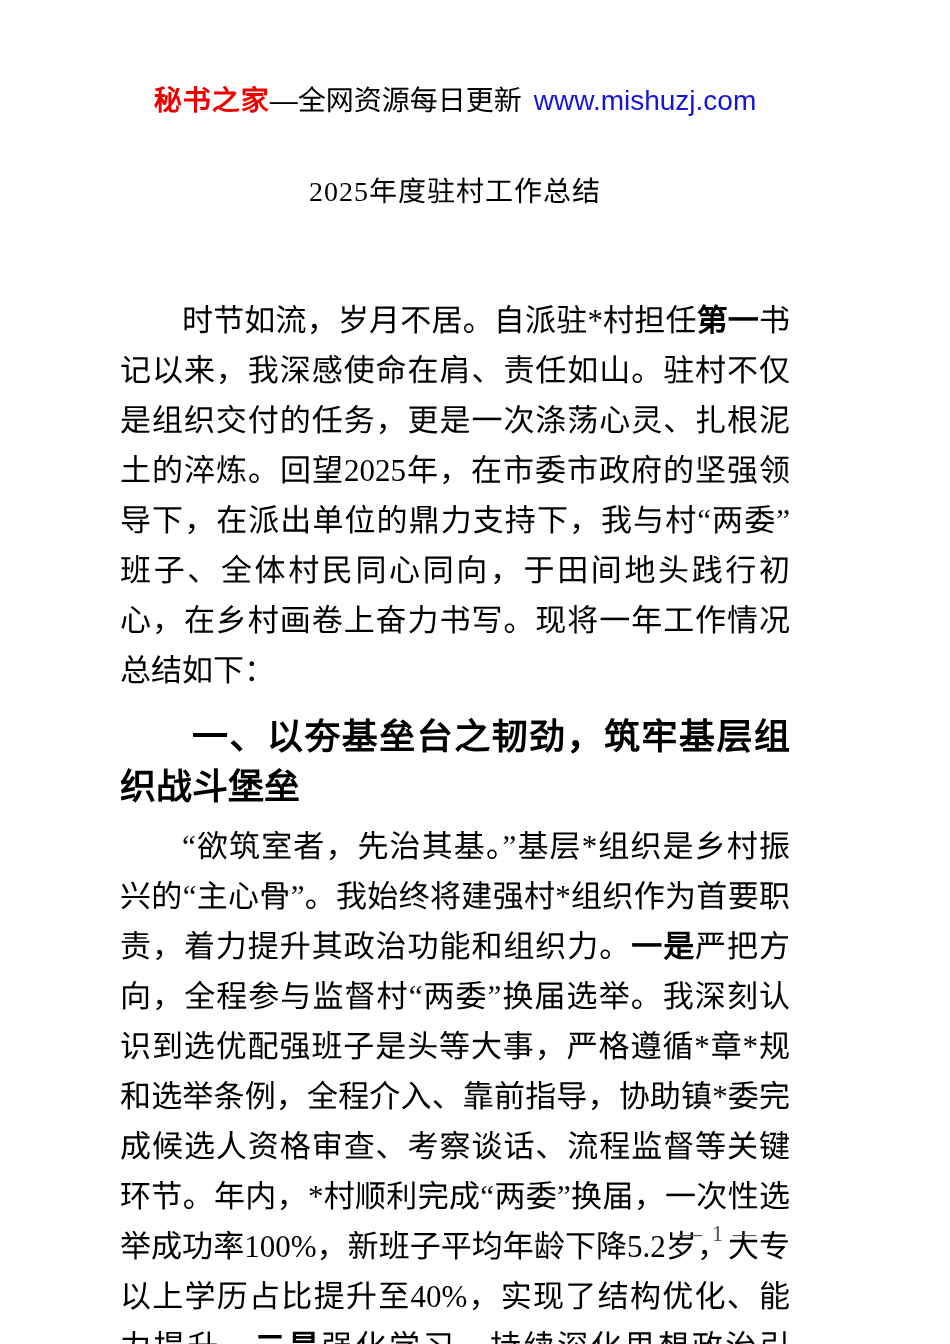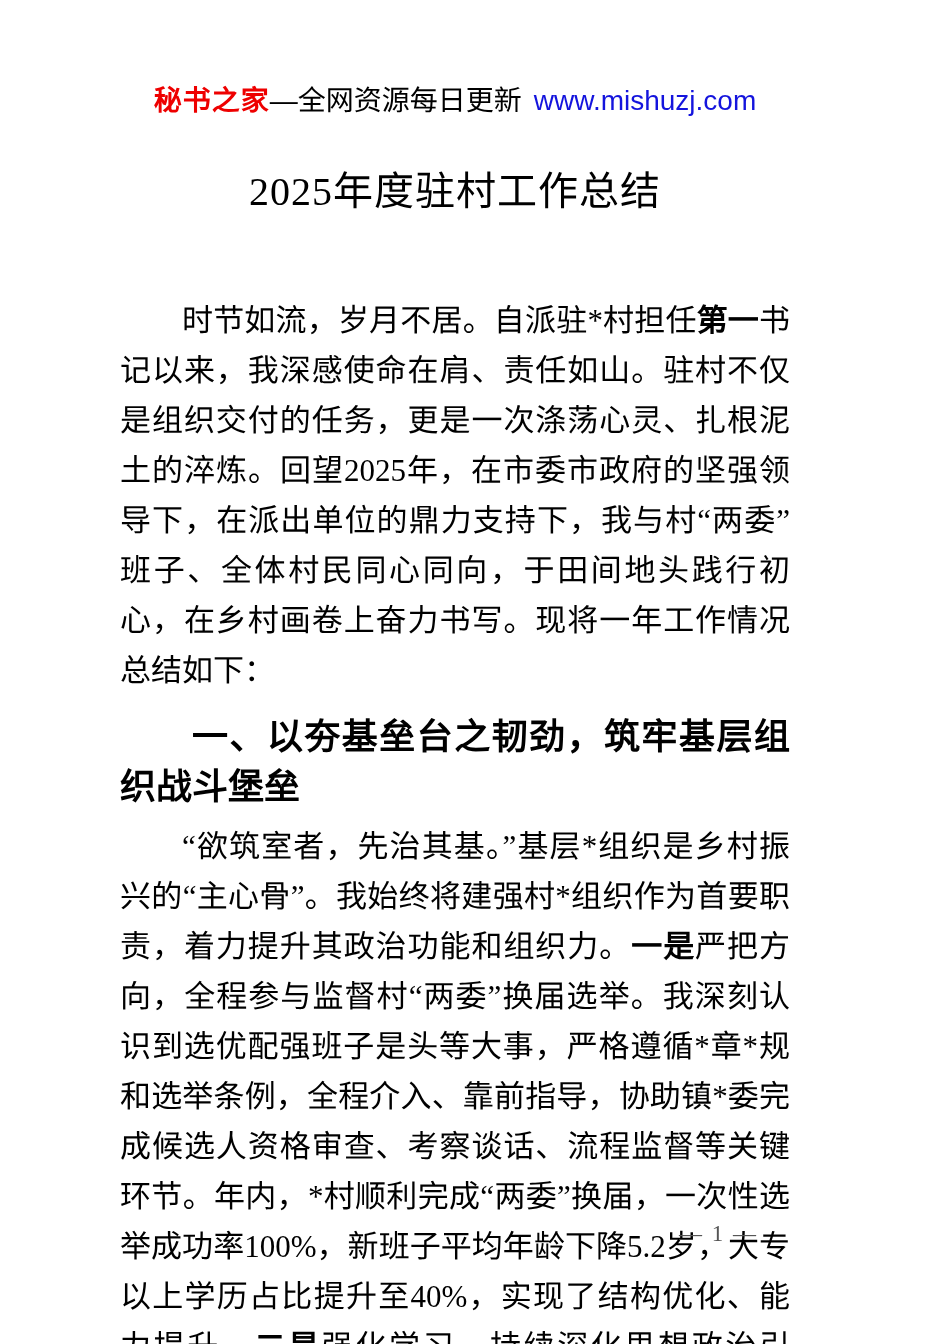--- a/index.html
+++ b/index.html
@@ -24,21 +24,21 @@
     line-height: 34px;
     white-space: nowrap;
   }
   .brand  { color: #ee0000; font-weight: 700; letter-spacing: 1px; }
   .tagline{ color: #000000; font-weight: 400; }
   .url    { color: #1414dd; font-weight: 400; margin-left: 12px; }
   
   .doc-title {
     margin: 50px 0 0 0;
     text-align: center;
-    font-size: 40px;
+    font-size: 28px;
     line-height: 48px;
     font-weight: 400;
     letter-spacing: 1px;
   }
   
   .doc-body {
     margin: 80px 120px 0 120px;
     font-size: 31px;
     line-height: 50px;
     text-align: justify;

